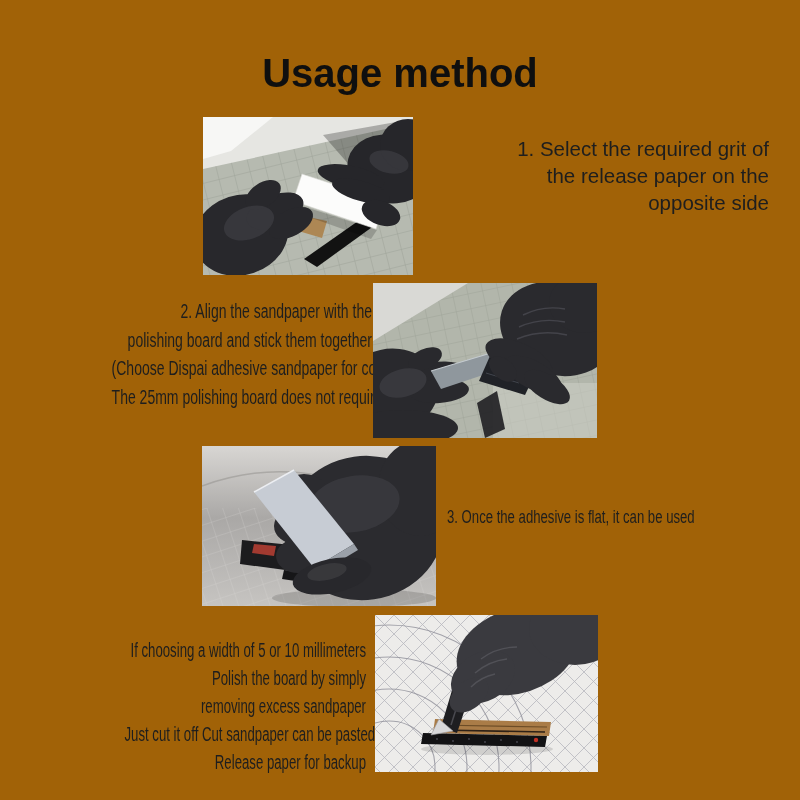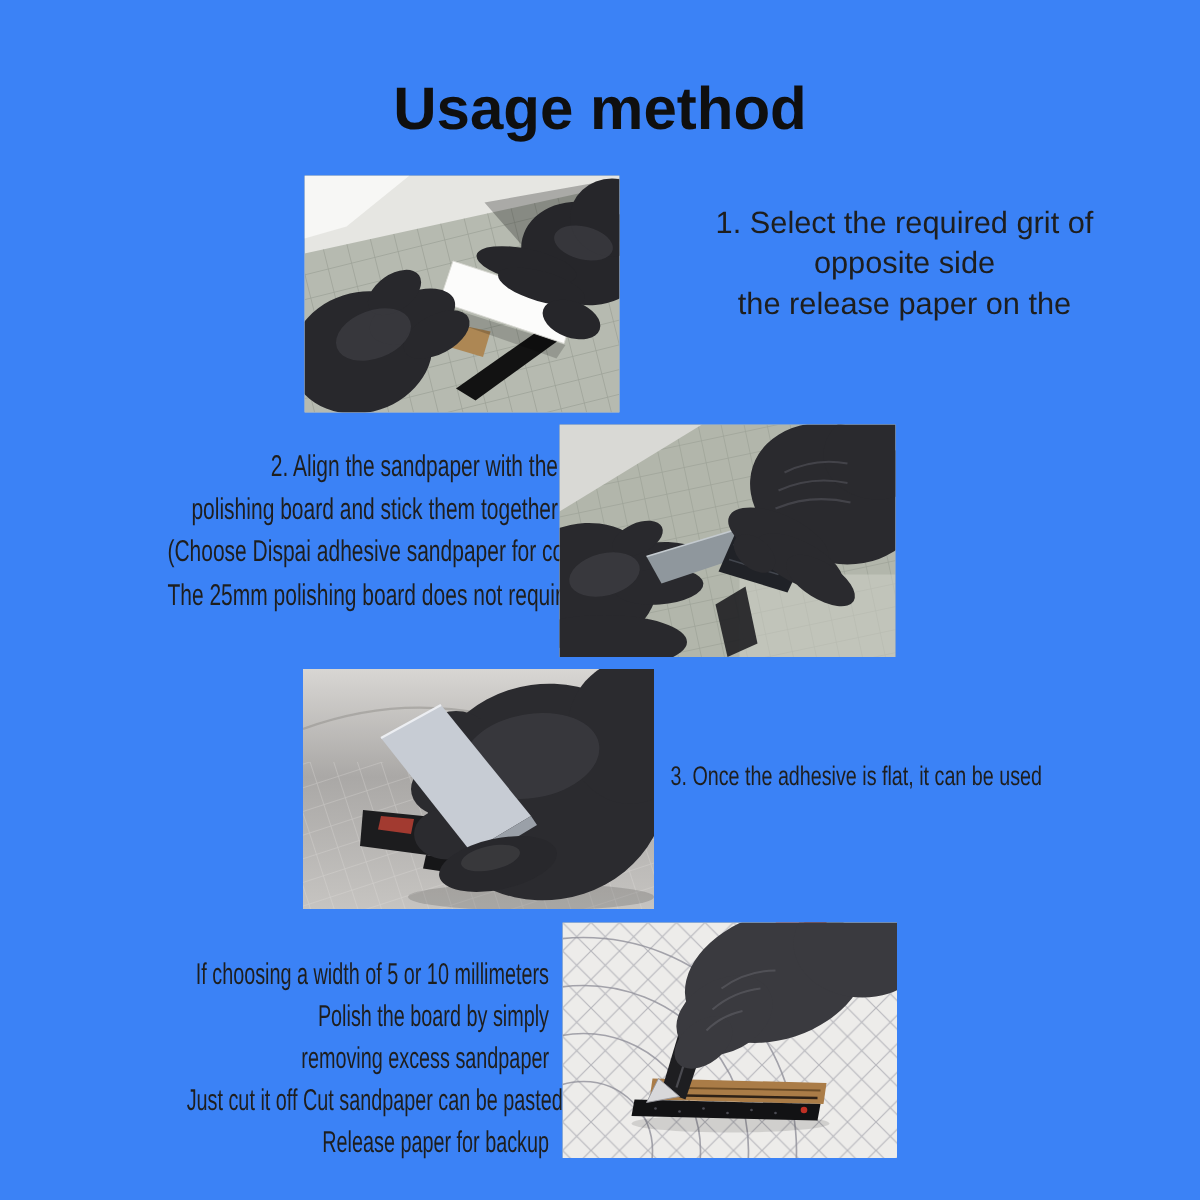--- a/index.html
+++ b/index.html
@@ -1,32 +1,32 @@
 <!DOCTYPE html>
 <html><head>
 <meta charset="utf-8">
 <style>
   html,body{margin:0;padding:0;background:#ffffff;}
   .page{
-    position:relative;width:800px;height:800px;background:#3b82f6;
+    position:relative;width:800px;height:800px;background:#a16207;
     font-family:"Liberation Sans",sans-serif;color:#1e1e1e;overflow:hidden;margin:0 auto;
   }
   .title{
     position:absolute;top:24px;left:0;width:800px;text-align:center;
     font-size:40px;font-weight:700;color:#0f0f0f;letter-spacing:0;
   }
   .photo{position:absolute;overflow:hidden;background:#b6bab0;}
   .photo svg{display:block;width:100%;height:100%;}
   #photo1{left:203px;top:117px;width:210px;height:158px;}
   #photo2{left:373px;top:283px;width:224px;height:155px;}
   #photo3{left:202px;top:446px;width:234px;height:160px;}
   #photo4{left:375px;top:615px;width:223px;height:157px;}
   .step-text{position:absolute;color:#1e1e1e;}
   .step-text div{white-space:nowrap;}
-  #text1{left:437px;top:135px;width:332px;font-size:20.5px;line-height:27px;text-align:center;}
+  #text1{left:437px;top:135px;width:332px;font-size:20.5px;line-height:27px;text-align:right;}
   #text2{left:0;top:297px;width:372px;font-size:20px;line-height:28.5px;text-align:right;
          transform:scaleX(.70);transform-origin:100% 0;}
   #text3{left:447px;top:506px;width:400px;font-size:18px;line-height:22px;text-align:left;
          transform:scaleX(.73);transform-origin:0 0;}
   #text4{left:0;top:636px;width:366px;font-size:20px;line-height:28px;text-align:right;
          transform:scaleX(.66);transform-origin:100% 0;}
 </style>
 </head>
 <body>
 
@@ -63,22 +63,22 @@
         <ellipse cx="158" cy="74" rx="30" ry="10" transform="rotate(16 158 74)"></ellipse>
         <ellipse cx="205" cy="28" rx="28" ry="26"></ellipse>
         <ellipse cx="178" cy="96" rx="20" ry="12" transform="rotate(20 178 96)"></ellipse>
       </g>
       <ellipse cx="186" cy="45" rx="20" ry="11" fill="#45454b" opacity="0.5" transform="rotate(14 186 45)"></ellipse>
     </svg>
   </div>
 
   <div class="step-text" id="text1">
     <div>1. Select the required grit of</div>
+    <div>the release paper on the</div>
     <div>opposite side</div>
-    <div>the release paper on the</div>
   </div>
 
   <div class="step-text" id="text2">
     <div>2. Align the sandpaper with the</div>
     <div>polishing board and stick them together</div>
     <div>(Choose Dispai adhesive sandpaper for compatibility)</div>
     <div>The 25mm polishing board does not require cutting</div>
   </div>
 
   <div class="photo" id="photo2" role="img" aria-label="Black-gloved hands aligning adhesive sandpaper with the polishing board over a cutting mat">

